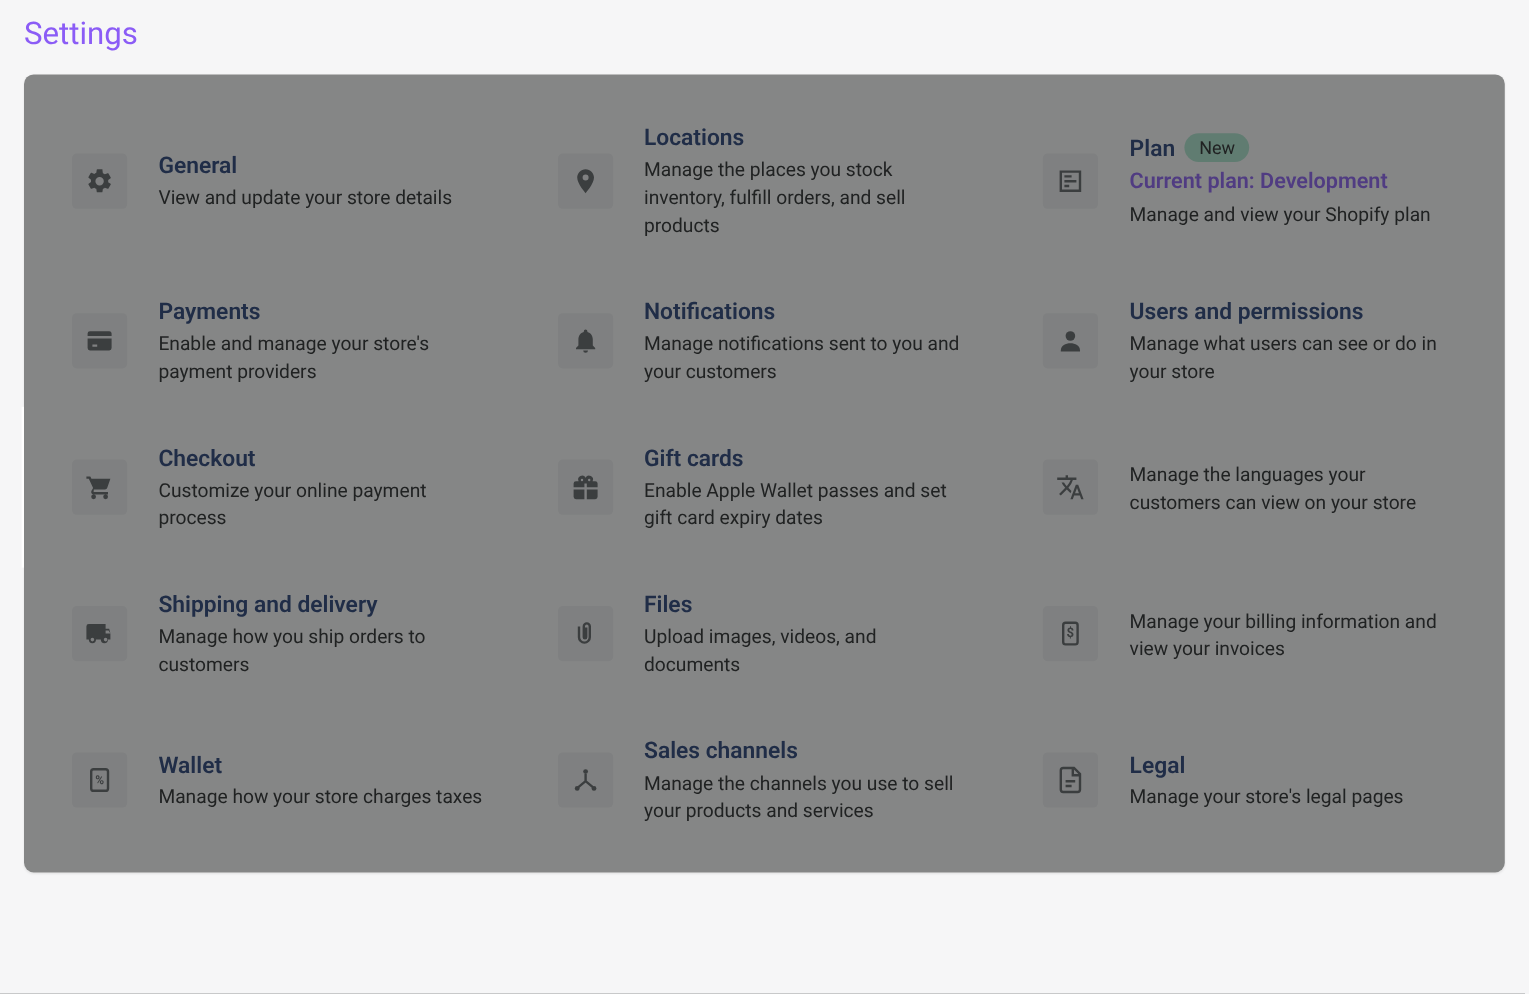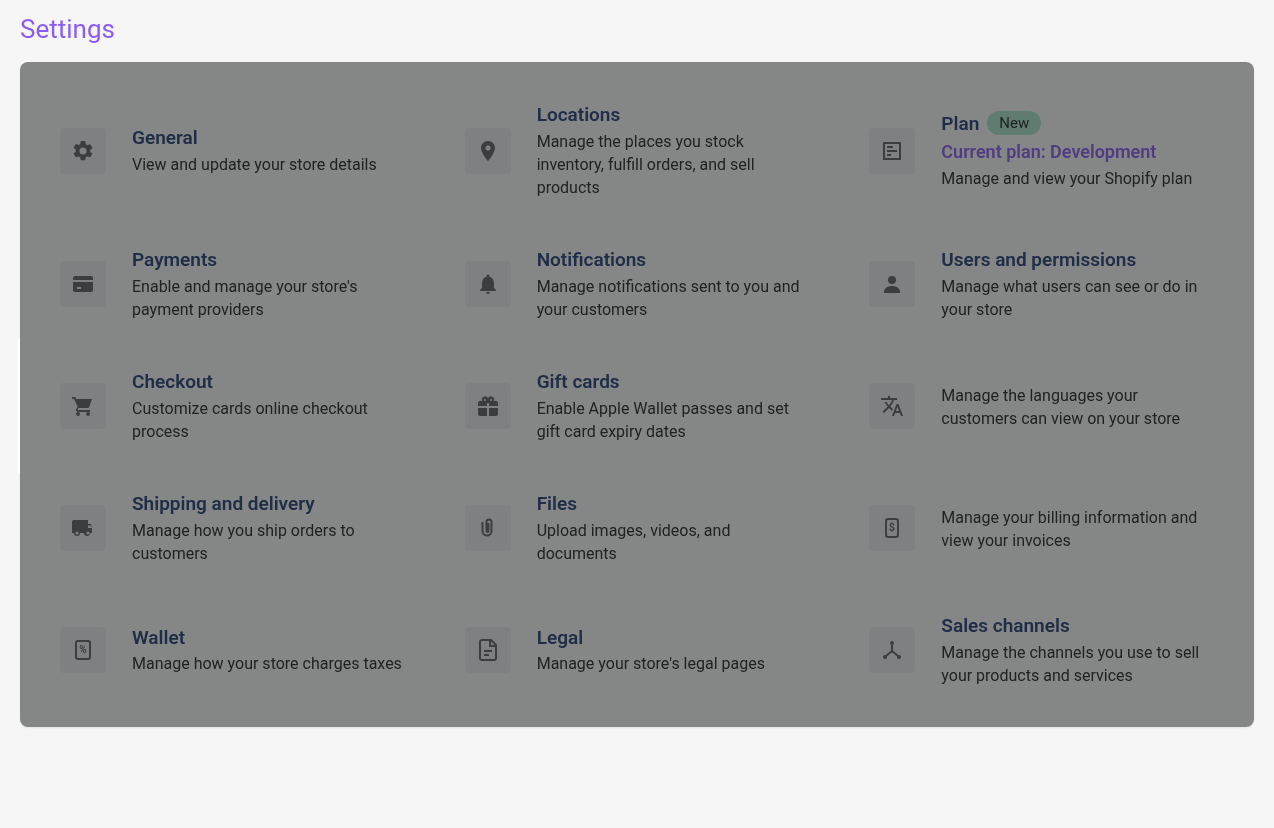--- a/index.html
+++ b/index.html
@@ -191,21 +191,21 @@
           </div>
         </div>
         <div class="card highlight">
           <div class="icon-box">
             <svg viewBox="0 0 24 24">
               <use href="#ico-checkout"></use>
             </svg>
           </div>
           <div class="card-body">
             <div><span class="card-title">Checkout</span></div>
-            <div class="card-desc">Customize cards online checkout process</div>
+            <div class="card-desc">Customize your online payment process</div>
           </div>
         </div>
         <div class="card">
           <div class="icon-box">
             <svg viewBox="0 0 24 24">
               <use href="#ico-giftcards"></use>
             </svg>
           </div>
           <div class="card-body">
             <div><span class="card-title">Gift cards</span></div>
@@ -261,37 +261,37 @@
             </svg>
           </div>
           <div class="card-body">
             <div><span class="card-title">Wallet</span></div>
             <div class="card-desc">Manage how your store charges taxes</div>
           </div>
         </div>
         <div class="card">
           <div class="icon-box">
             <svg viewBox="0 0 24 24">
+              <use href="#ico-saleschannels"></use>
+            </svg>
+          </div>
+          <div class="card-body">
+            <div><span class="card-title">Sales channels</span></div>
+            <div class="card-desc">Manage the channels you use to sell your products and services</div>
+          </div>
+        </div>
+        <div class="card">
+          <div class="icon-box">
+            <svg viewBox="0 0 24 24">
               <use href="#ico-legal"></use>
             </svg>
           </div>
           <div class="card-body">
             <div><span class="card-title">Legal</span></div>
             <div class="card-desc">Manage your store's legal pages</div>
-          </div>
-        </div>
-        <div class="card">
-          <div class="icon-box">
-            <svg viewBox="0 0 24 24">
-              <use href="#ico-saleschannels"></use>
-            </svg>
-          </div>
-          <div class="card-body">
-            <div><span class="card-title">Sales channels</span></div>
-            <div class="card-desc">Manage the channels you use to sell your products and services</div>
           </div>
         </div>
       </div>
   </div>
 </div>
 
 <svg width="0" height="0" style="position:absolute">
   <defs>
     <g id="ico-general">
         <path d="M19.14,12.94a7.14,7.14,0,0,0,.06-.94,7.14,7.14,0,0,0-.06-.94l2.03-1.58a.5.5,0,0,0,.12-.64l-1.92-3.32a.5.5,0,0,0-.61-.22l-2.39.96a7.03,7.03,0,0,0-1.62-.94l-.36-2.54A.5.5,0,0,0,13.9,2H10.1a.5.5,0,0,0-.49.42L9.25,4.96a7.03,7.03,0,0,0-1.62.94l-2.39-.96a.5.5,0,0,0-.61.22L2.71,8.48a.5.5,0,0,0,.12.64l2.03,1.58a7.14,7.14,0,0,0-.06.94,7.14,7.14,0,0,0,.06.94L2.83,14.16a.5.5,0,0,0-.12.64l1.92,3.32a.5.5,0,0,0,.61.22l2.39-.96a7.03,7.03,0,0,0,1.62.94l.36,2.54a.5.5,0,0,0,.49.42h3.8a.5.5,0,0,0,.49-.42l.36-2.54a7.03,7.03,0,0,0,1.62-.94l2.39.96a.5.5,0,0,0,.61-.22l1.92-3.32a.5.5,0,0,0-.12-.64ZM12,15.5A3.5,3.5,0,1,1,15.5,12,3.5,3.5,0,0,1,12,15.5Z"></path>

